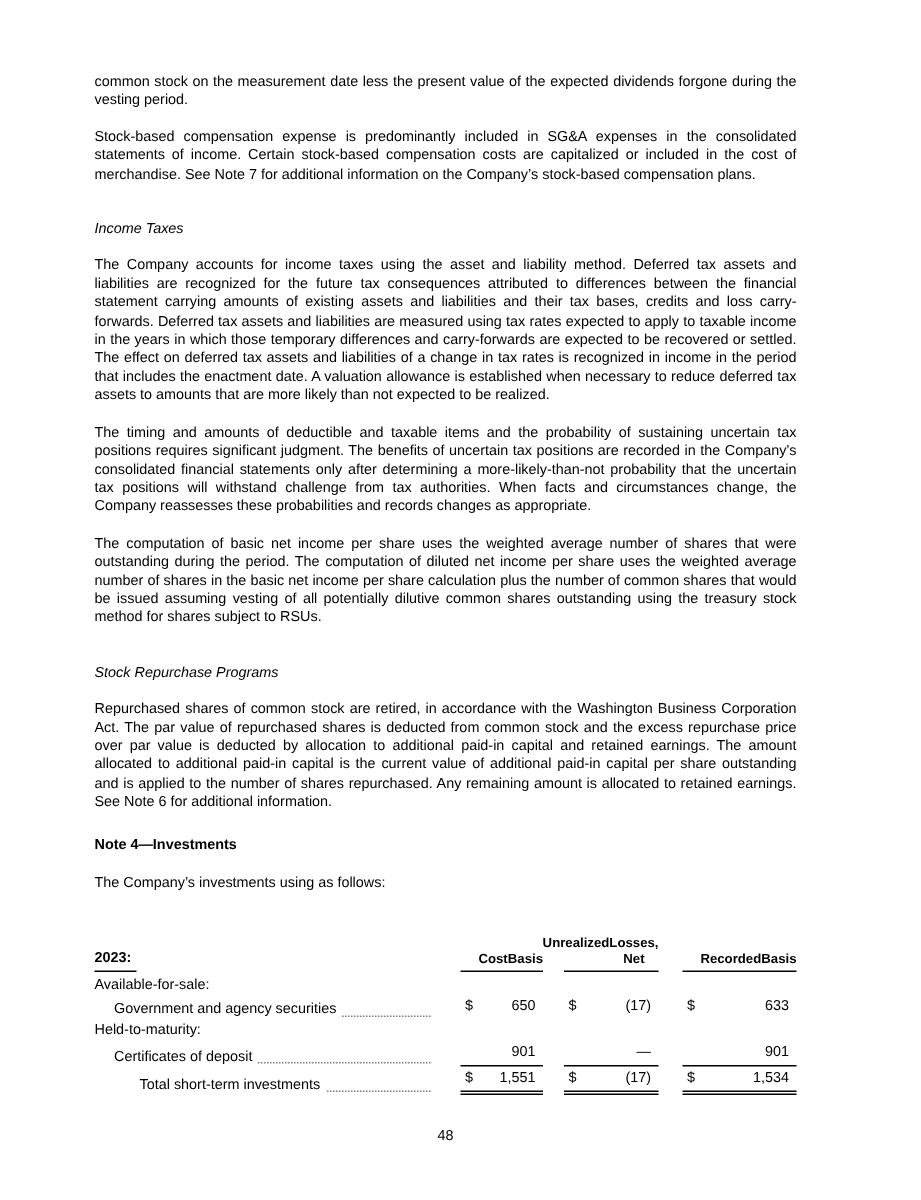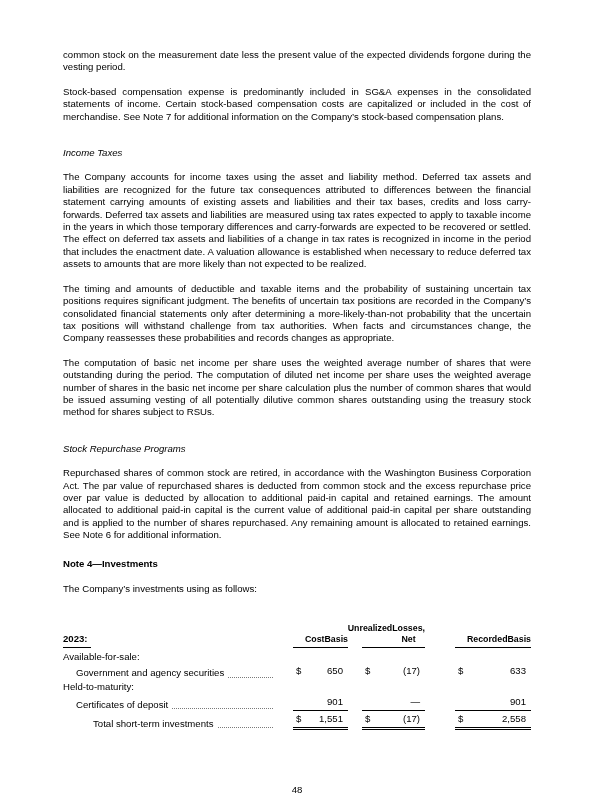--- a/index.html
+++ b/index.html
@@ -27,28 +27,28 @@
   .ind2 { padding-left: 30px; }
   .year { font-weight: bold; border-bottom: 1px solid #000; padding: 0 3px 2px 0; }
   .thgroup {
     display: flex; flex-direction: row; justify-content: flex-end;
     text-align: center; font-weight: bold;
     font-size: 8.8px; line-height: 10.4px;
     border-bottom: 1px solid #000; padding-bottom: 3px;
   }
   .g1 { width: 55px; margin-left: 14px; flex: 0 0 auto; }
   .g2 { width: 63px; margin-left: 14px; flex: 0 0 auto; }
-  .g3 { width: 76px; margin-left: 30px; flex: 0 0 auto; justify-content: flex-end; }
+  .g3 { width: 76px; margin-left: 16px; flex: 0 0 auto; justify-content: flex-end; }
   .tgroup { display: flex; align-items: flex-end; padding: 1px 5px 2px 3px; box-sizing: border-box; }
   .num { margin-left: auto; }
   .tgroup.line { border-bottom: 1px solid #000000; }
   .tgroup.dline { border-bottom: 3px double #000; }
   .leader { flex: 1 1 auto; border-bottom: 1.5px dotted #7a7a7a; margin: 0 6px 2px 4px; min-width: 8px; }
 
-  .page-number { position: absolute; left: 0; right: 0; bottom: 4px; text-align: center; }
+  .page-number { position: absolute; left: 0; right: 0; bottom: 36px; text-align: center; }
 </style>
 </head>
 <body>
 
 <div class="page">
 
   <p class="para">common stock on the measurement date less the present value of the expected dividends forgone during the vesting period.</p>
 
   <p class="para">Stock-based compensation expense is predominantly included in SG&amp;A expenses in the consolidated statements of income. Certain stock-based compensation costs are capitalized or included in the cost of merchandise. See Note 7 for additional information on the Company’s stock-based compensation plans.</p>
 
@@ -144,21 +144,21 @@
       <div class="tgroup g1 dline">
         <span class="cur">$</span>
         <span class="num">1,551</span>
       </div>
       <div class="tgroup g2 dline">
         <span class="cur">$</span>
         <span class="num">(17)</span>
       </div>
       <div class="tgroup g3 dline">
         <span class="cur">$</span>
-        <span class="num">2,558</span>
+        <span class="num">1,534</span>
       </div>
     </div>
 
   </div>
 
   <div class="page-number">48</div>
 
 </div>
 
 </body></html>

